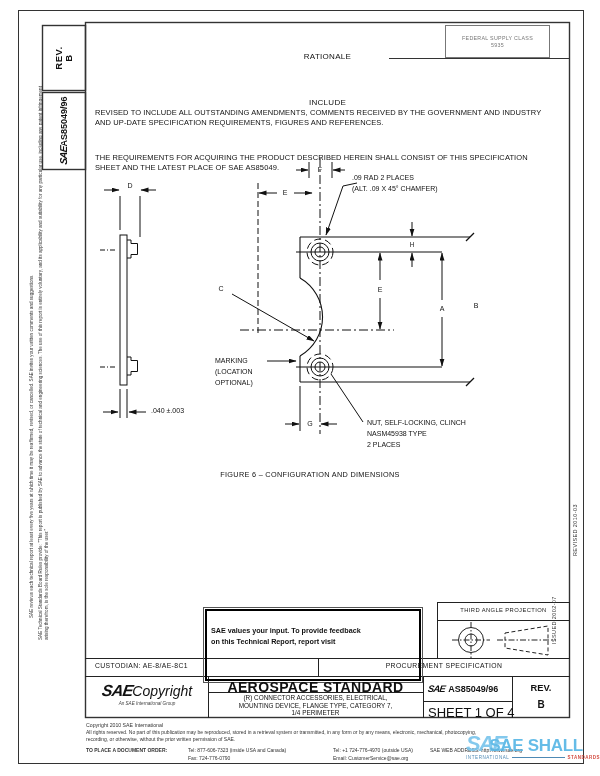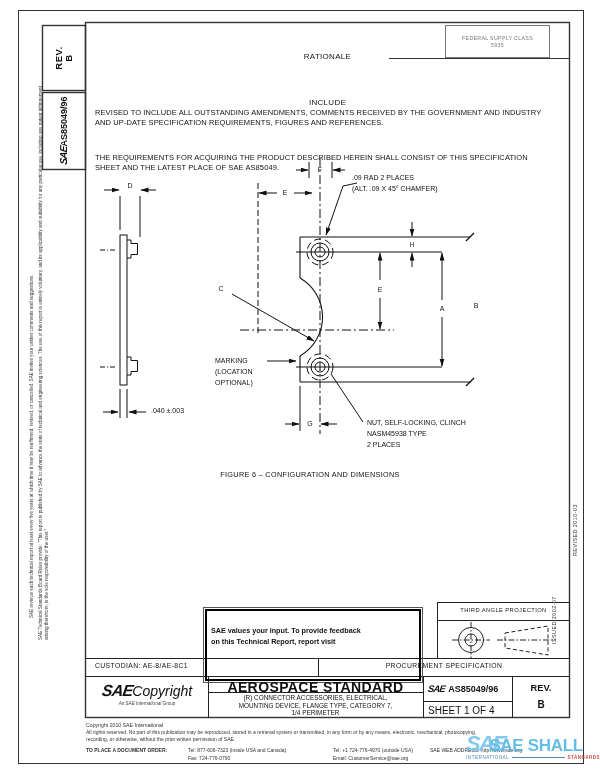--- a/index.html
+++ b/index.html
@@ -220,21 +220,21 @@
   <div class="txt" style="left:208px;top:679px;width:215px;text-align:center;font-size:14px;font-weight:bold;letter-spacing:.4px;">AEROSPACE STANDARD</div>
   <div class="abs" style="left:208px;top:694px;width:215px;text-align:center;font-size:6.4px;line-height:7.6px;">
     <div>(R) CONNECTOR ACCESSORIES, ELECTRICAL,</div>
     <div>MOUNTING DEVICE, FLANGE TYPE, CATEGORY 7,</div>
     <div>1/4 PERIMETER</div>
   </div>
 
   <div class="txt" style="left:428px;top:683px;font-size:9px;font-weight:bold;">
     <span class="sae-logo" style="font-size:9.5px;margin-right:3px;">SAE</span><span>AS85049/96</span>
   </div>
-  <div class="txt" style="left:428px;top:705px;font-size:10px;">SHEET 1 OF 4</div>
+  <div class="txt" style="left:428px;top:705px;font-size:13px;">SHEET 1 OF 4</div>
 
   <div class="txt" style="left:512px;top:683px;width:58px;text-align:center;font-size:9.3px;font-weight:bold;">REV.</div>
   <div class="txt" style="left:512px;top:699px;width:58px;text-align:center;font-size:10px;font-weight:bold;">B</div>
 
   <div class="foot" style="left:86px;top:722px;font-size:5.2px;">Copyright 2010 SAE International</div>
   <div class="foot" style="left:86px;top:729px;">All rights reserved. No part of this publication may be reproduced, stored in a retrieval system or transmitted, in any form or by any means, electronic, mechanical, photocopying,</div>
   <div class="foot" style="left:86px;top:736px;">recording, or otherwise, without the prior written permission of SAE.</div>
   <div class="foot" style="left:86px;top:747px;font-weight:bold;">TO PLACE A DOCUMENT ORDER:</div>
   <div class="foot" style="left:188px;top:747px;">Tel: 877-606-7323 (inside USA and Canada)</div>
   <div class="foot" style="left:188px;top:755px;">Fax: 724-776-0790</div>

